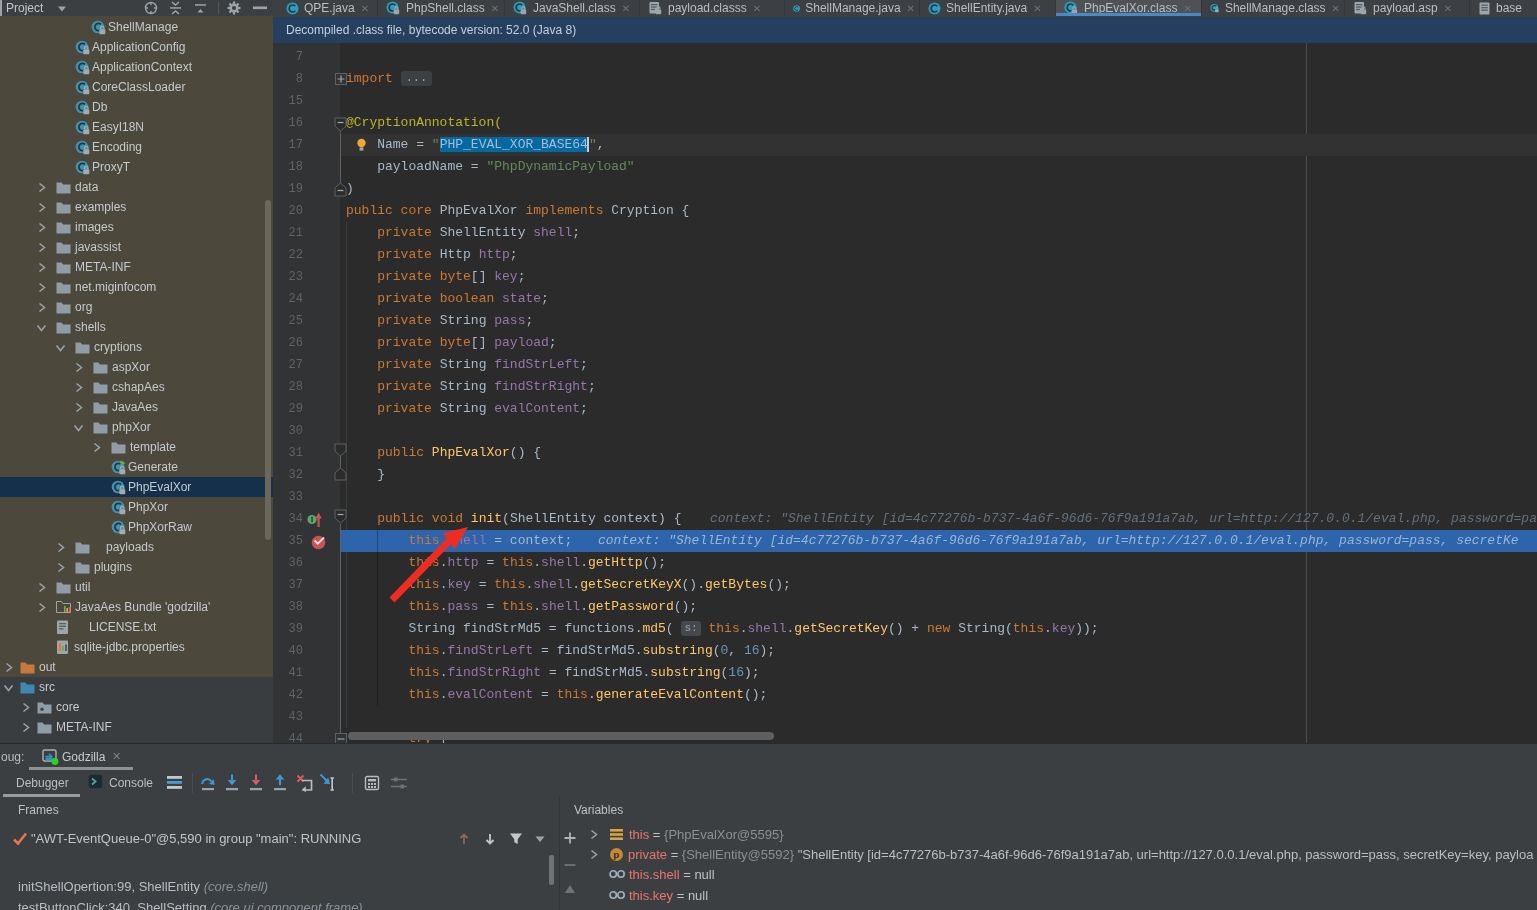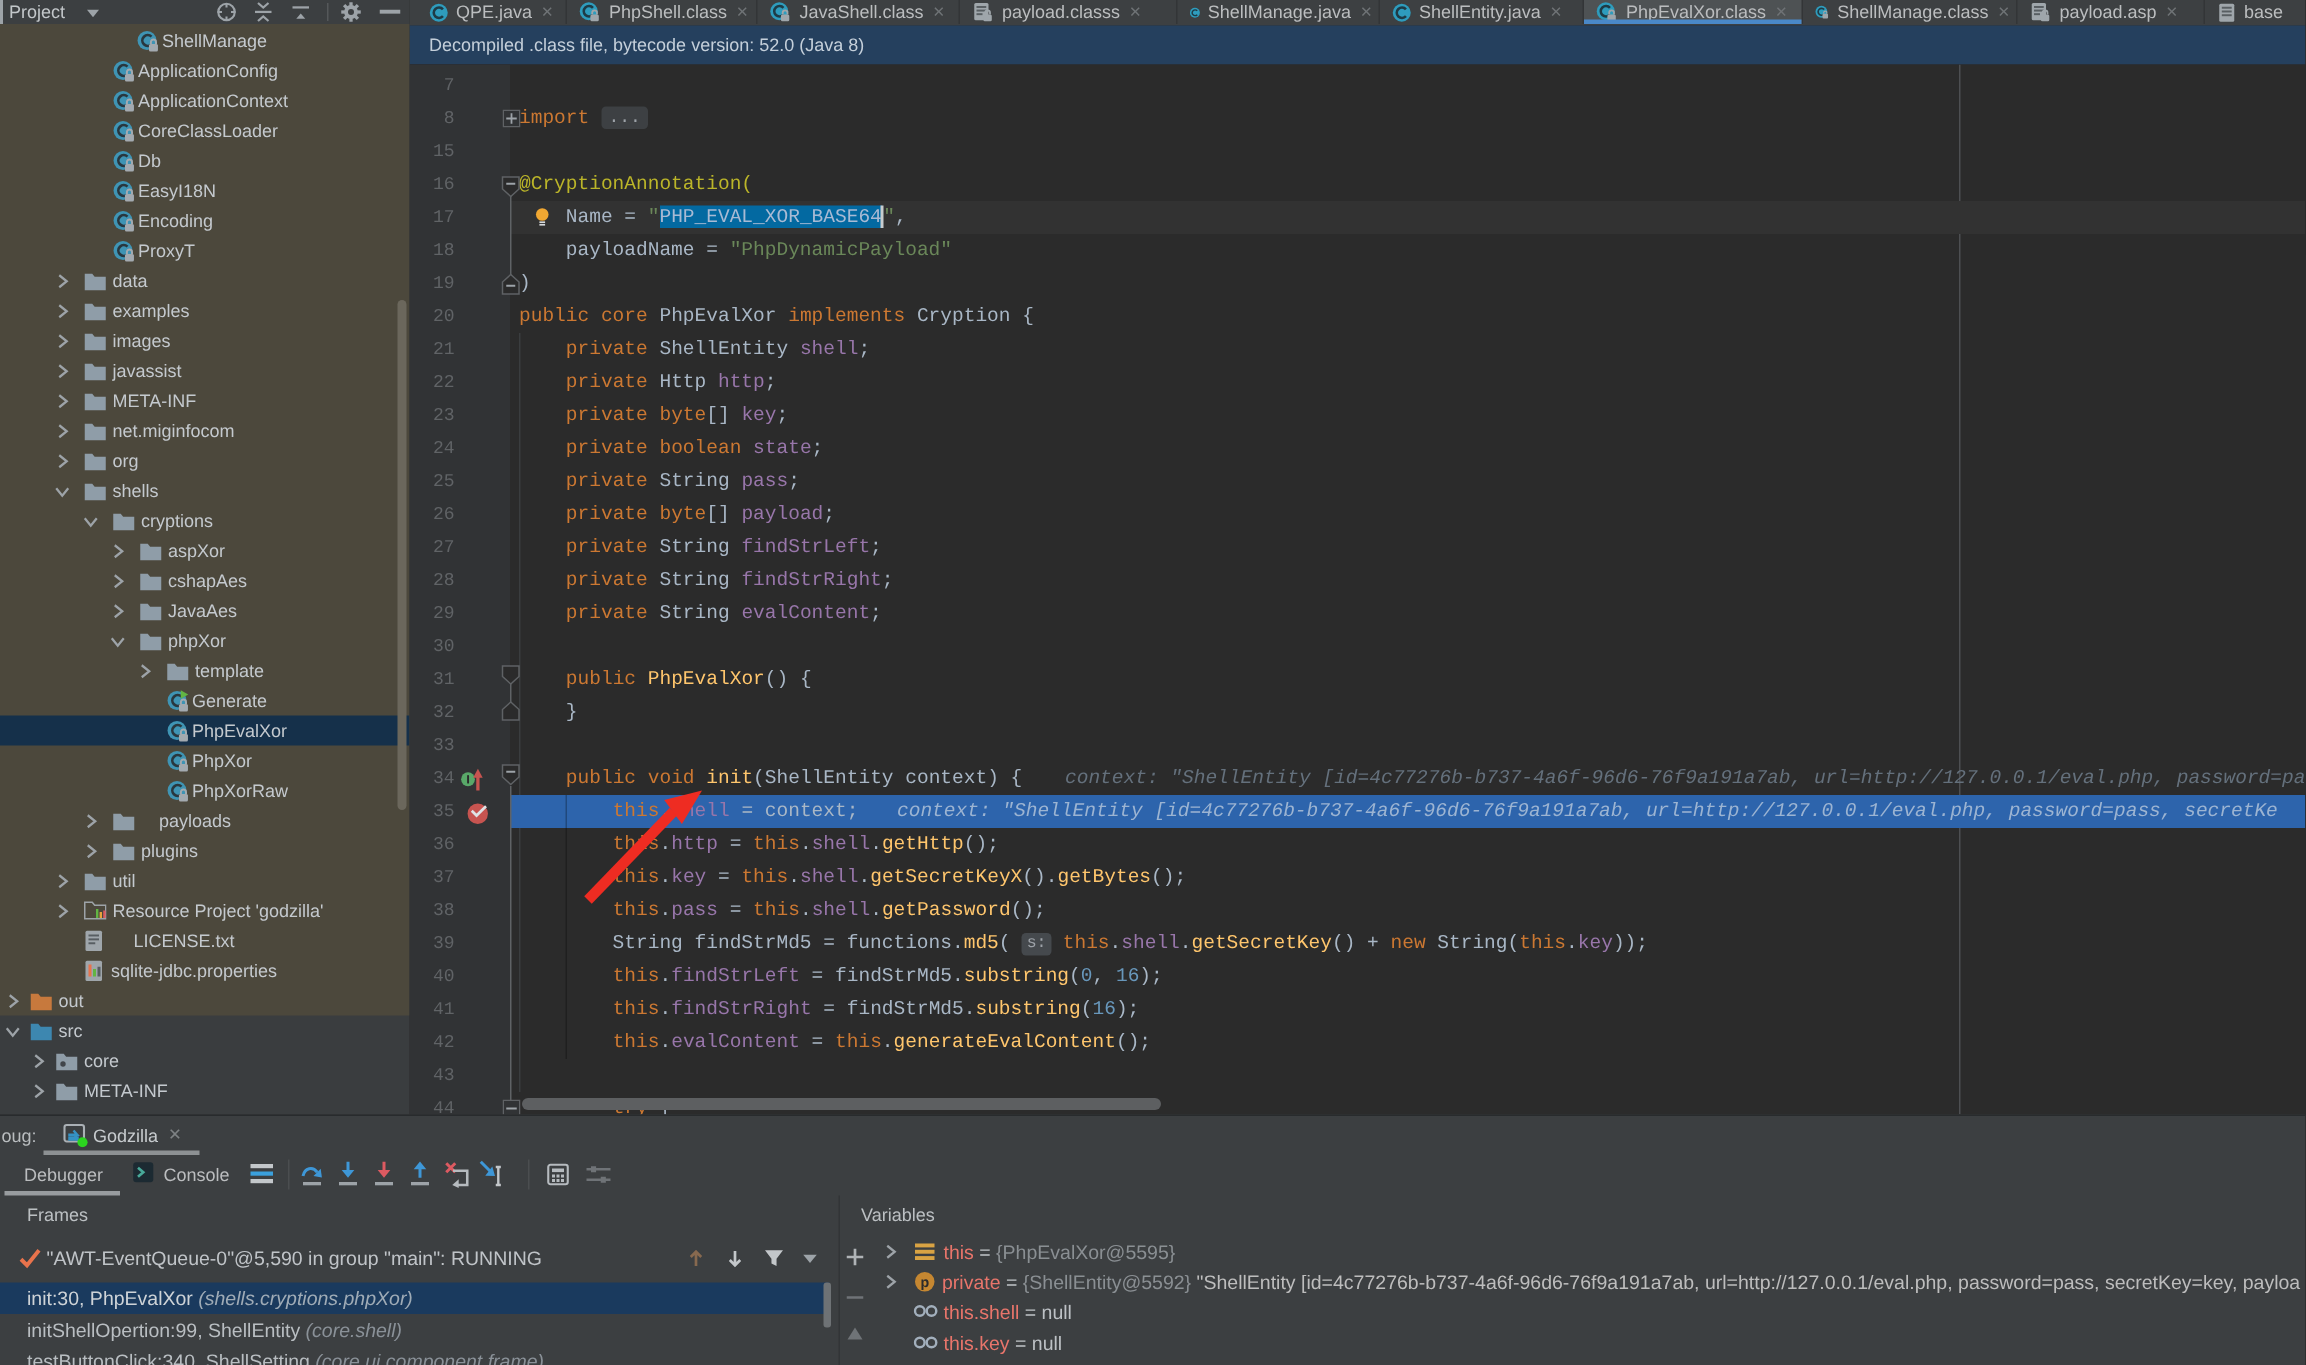--- a/index.html
+++ b/index.html
@@ -621,21 +621,21 @@
           <svg width="11" height="11" viewBox="0 0 11 11" style="flex:none">
             <path d="M3.5 1.5l5 4-5 4" stroke="#9da3a8" stroke-width="1.5" fill="none"></path>
           </svg>
           <span style="width:9px;flex:none"></span>
           <svg width="15" height="14" viewBox="0 0 15 14" style="flex:none">
             <path d="M0.5 1.5h5l1.6 2H14.5v9H0.5z" fill="none" stroke="#9da3a8"></path>
             <rect x="8" y="6" width="1.6" height="6" fill="#62b543"></rect>
             <rect x="10.4" y="8" width="1.6" height="4" fill="#e8a33d"></rect>
             <rect x="12.8" y="7" width="1.6" height="5" fill="#db5860"></rect>
           </svg>
-          <span style="margin-left:4px">Resource Project 'godzilla'</span>
+          <span style="margin-left:4px">JavaAes Bundle 'godzilla'</span>
         </div>
         <div class="trow" style="top:601px">
           <span style="width:56px;flex:none"></span>
           <svg width="13" height="15" viewBox="0 0 13 15" style="flex:none">
             <rect x="1" y="0.5" width="11" height="13.5" rx="1" fill="#9fa6ab"></rect>
             <rect x="3" y="3" width="7" height="1.3" fill="#585e62"></rect>
             <rect x="3" y="5.6" width="7" height="1.3" fill="#585e62"></rect>
             <rect x="3" y="8.2" width="4.5" height="1.3" fill="#585e62"></rect>
           </svg>
           <span style="margin-left:20px">LICENSE.txt</span>
@@ -788,21 +788,20 @@
     <svg class="abs" style="left:482px;top:3px" width="16" height="16" viewBox="0 0 16 16">
             <path d="M8 3v9M4.5 9L8 12.5L11.5 9" stroke="#c3c7ca" stroke-width="1.8" fill="none"></path>
           </svg>
     <svg class="abs" style="left:508px;top:3px" width="16" height="16" viewBox="0 0 16 16">
             <path d="M2 2.5h12L9.7 8.2V13l-3.4-1.7V8.2z" fill="#c3c7ca"></path>
           </svg>
     <svg class="abs" style="left:534px;top:6px" width="12" height="10" viewBox="0 0 12 10">
             <path d="M1.5 2.5h9L6 8z" fill="#9da3a8"></path>
           </svg>
   </div>
-  <div class="frow" style="top:58px;background:#1a3a5e;width:553px;color:#ced3d7">init:30, PhpEvalXor <span class="fital" style="color:#9fabb6">(shells.cryptions.phpXor)</span></div>
   <div class="frow" style="top:79px">initShellOpertion:99, ShellEntity <span class="fital">(core.shell)</span></div>
   <div class="frow" style="top:100px">testButtonClick:340, ShellSetting <span class="fital">(core.ui.component.frame)</span></div>
   <div class="abs" style="left:549px;top:58px;width:5px;height:30px;background:#6e7275;border-radius:2px"></div>
 </div>
 <div id="vars">
   <div class="abs itxt" style="left:14px;top:6px;color:#bcc0c3">Variables</div>
   <svg class="abs" style="left:3px;top:34px" width="14" height="14" viewBox="0 0 14 14">
           <path d="M7 1.5v11M1.5 7h11" stroke="#afb3b6" stroke-width="1.8"></path>
         </svg>
   <svg class="abs" style="left:3px;top:61px" width="14" height="14" viewBox="0 0 14 14">

